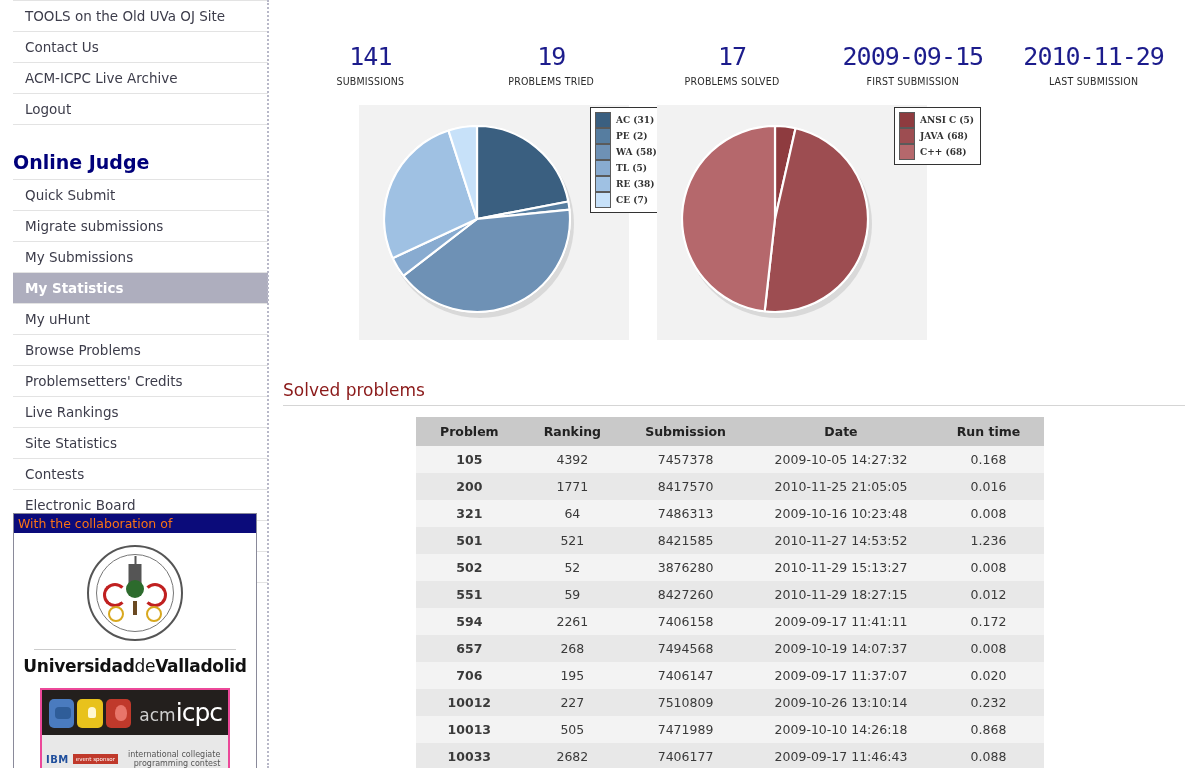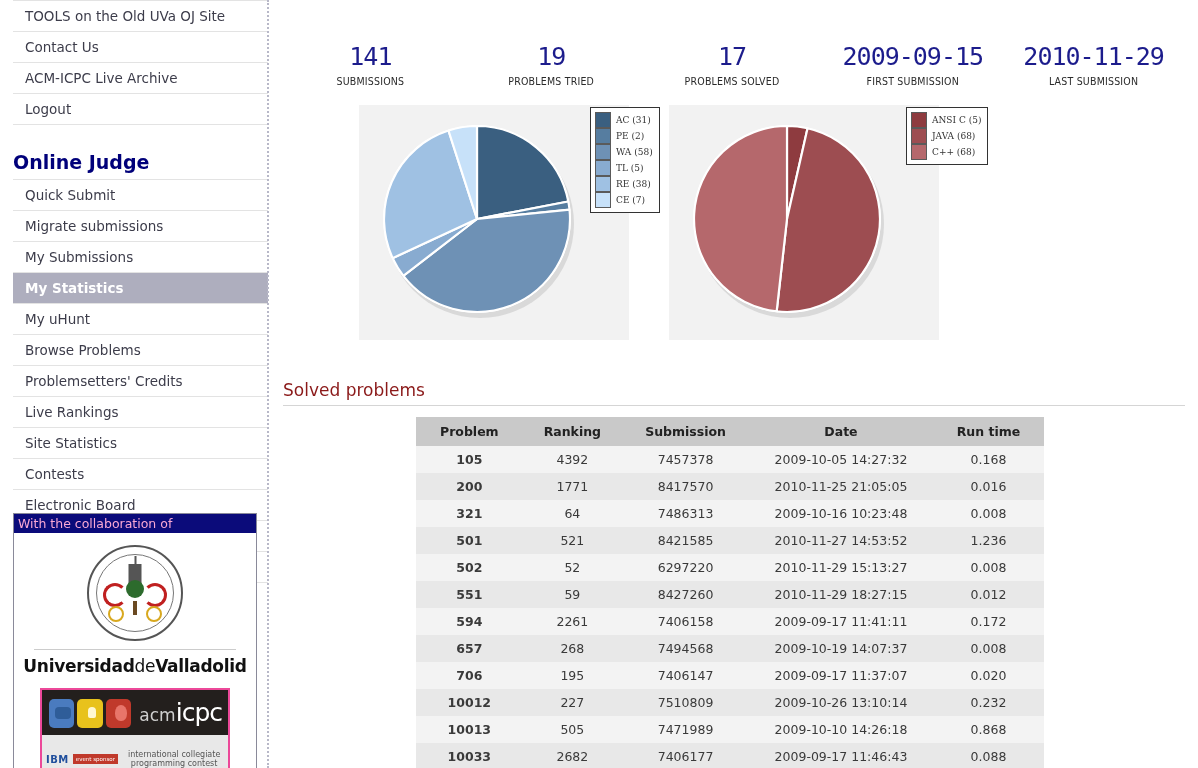--- a/index.html
+++ b/index.html
@@ -23,21 +23,21 @@
     font-size:13.5px;line-height:18px;
   }
   .menu a.active{background:#aeaebe;color:#ffffff;font-weight:bold;}
   .sec-title{
     margin:26px 0 6px 13px;font-size:19px;font-weight:bold;color:#00007a;
     font-family:"DejaVu Sans","Liberation Sans",sans-serif;
   }
 
   
   .collab{position:absolute;left:13px;top:513px;width:242px;border:1px solid #8a8a9a;background:#fff;}
-  .collab-hd{background:#0b0b7a;color:#f9a8d4;font-size:12.5px;padding:2px 4px;}
+  .collab-hd{background:#0b0b7a;color:#f97316;font-size:12.5px;padding:2px 4px;}
   .collab-body{padding:8px 6px 6px 6px;text-align:center;}
   .crest{width:96px;height:96px;margin:4px auto 0;position:relative;}
   .crest .ring{position:absolute;inset:0;border:2px solid #555;border-radius:50%;}
   .crest .ring2{position:absolute;inset:9px;border:1px solid #777;border-radius:50%;}
   .crest .inner{position:absolute;inset:20px;border-radius:50%;background:#fff;}
   .crest .tree{position:absolute;left:50%;top:46%;transform:translate(-50%,-50%);
       width:18px;height:18px;border-radius:50%;background:#2d6b2d;}
   .crest .trunk{position:absolute;left:50%;top:58%;transform:translateX(-50%);
       width:4px;height:14px;background:#6b4a22;}
   .crest .tower{position:absolute;left:50%;top:20%;transform:translateX(-50%);
@@ -65,37 +65,37 @@
       border-radius:4px;background:#2f5d99;}
   .sq-yel:after{content:"";position:absolute;left:11px;top:8px;width:8px;height:11px;
       border-radius:4px 4px 2px 2px;background:#fff8d0;}
   .sq-red:after{content:"";position:absolute;left:9px;top:6px;width:12px;height:16px;
       border-radius:50% 50% 45% 45%;background:#e8756a;}
   .icpc-word{color:#fff;font-size:25px;line-height:25px;margin-left:5px;letter-spacing:-1px;}
   .icpc-word .acm{color:#cfcfcf;font-size:17px;letter-spacing:0px;}
   .icpc-bot{display:flex;align-items:center;background:#e8e8e8;padding:15px 4px;}
   .ibm{color:#1f4e9c;font-weight:bold;font-size:10px;letter-spacing:.5px;}
   .evsp{background:#c0392b;color:#fff;font-size:5.5px;line-height:6px;padding:2px 3px;margin-left:4px;text-align:center;}
-  .icpc-tag{color:#555;font-size:8px;line-height:9px;margin-left:10px;text-align:center;}
+  .icpc-tag{color:#555;font-size:8px;line-height:9px;margin-left:10px;text-align:right;}
 
   
   .main{position:absolute;left:270px;top:0;width:928px;height:632px;}
 
   .stats-row{display:flex;padding:42px 14px 0 10px;}
   .stat{flex:1;text-align:center;}
   .stat .num{
     font-family:"DejaVu Sans Mono","Liberation Mono",monospace;
     font-size:25px;color:#1c1c8c;line-height:30px;letter-spacing:-1px;
   }
   .stat .lbl{
     font-size:10.5px;color:#2a2a2a;letter-spacing:.2px;margin-top:3px;
     font-family:"DejaVu Sans Condensed","Liberation Sans",sans-serif;
   }
 
-  .charts{display:flex;margin:18px 0 0 89px;gap:40px;}
+  .charts{display:flex;margin:18px 0 0 89px;gap:28px;font-weight:bold;}
   .chart-panel{width:270px;height:235px;background:#f2f2f2;position:relative;}
   .pie-wrap{position:absolute;left:24px;top:20px;width:195px;height:195px;}
   .pie-shadow{position:absolute;left:3px;top:5px;width:188px;height:188px;
       border-radius:50%;background:#d9d9d9;}
   .pie{position:absolute;left:0;top:0;width:188px;height:188px;border-radius:50%;
       background:#fff;overflow:hidden;}
   .pie svg{display:block;}
 
   .legend{position:absolute;background:#ffffff;border:1px solid #333;
       padding:4px 6px 4px 4px;}
@@ -360,21 +360,21 @@
           <tr>
             <td class="c-prob prob">501</td>
             <td class="c-rank">521</td>
             <td class="c-sub">8421585</td>
             <td class="c-date">2010-11-27 14:53:52</td>
             <td class="c-rt">1.236</td>
           </tr>
           <tr>
             <td class="c-prob prob">502</td>
             <td class="c-rank">52</td>
-            <td class="c-sub">6297220</td>
+            <td class="c-sub">3876280</td>
             <td class="c-date">2010-11-29 15:13:27</td>
             <td class="c-rt">0.008</td>
           </tr>
           <tr>
             <td class="c-prob prob">551</td>
             <td class="c-rank">59</td>
             <td class="c-sub">8427260</td>
             <td class="c-date">2010-11-29 18:27:15</td>
             <td class="c-rt">0.012</td>
           </tr>

